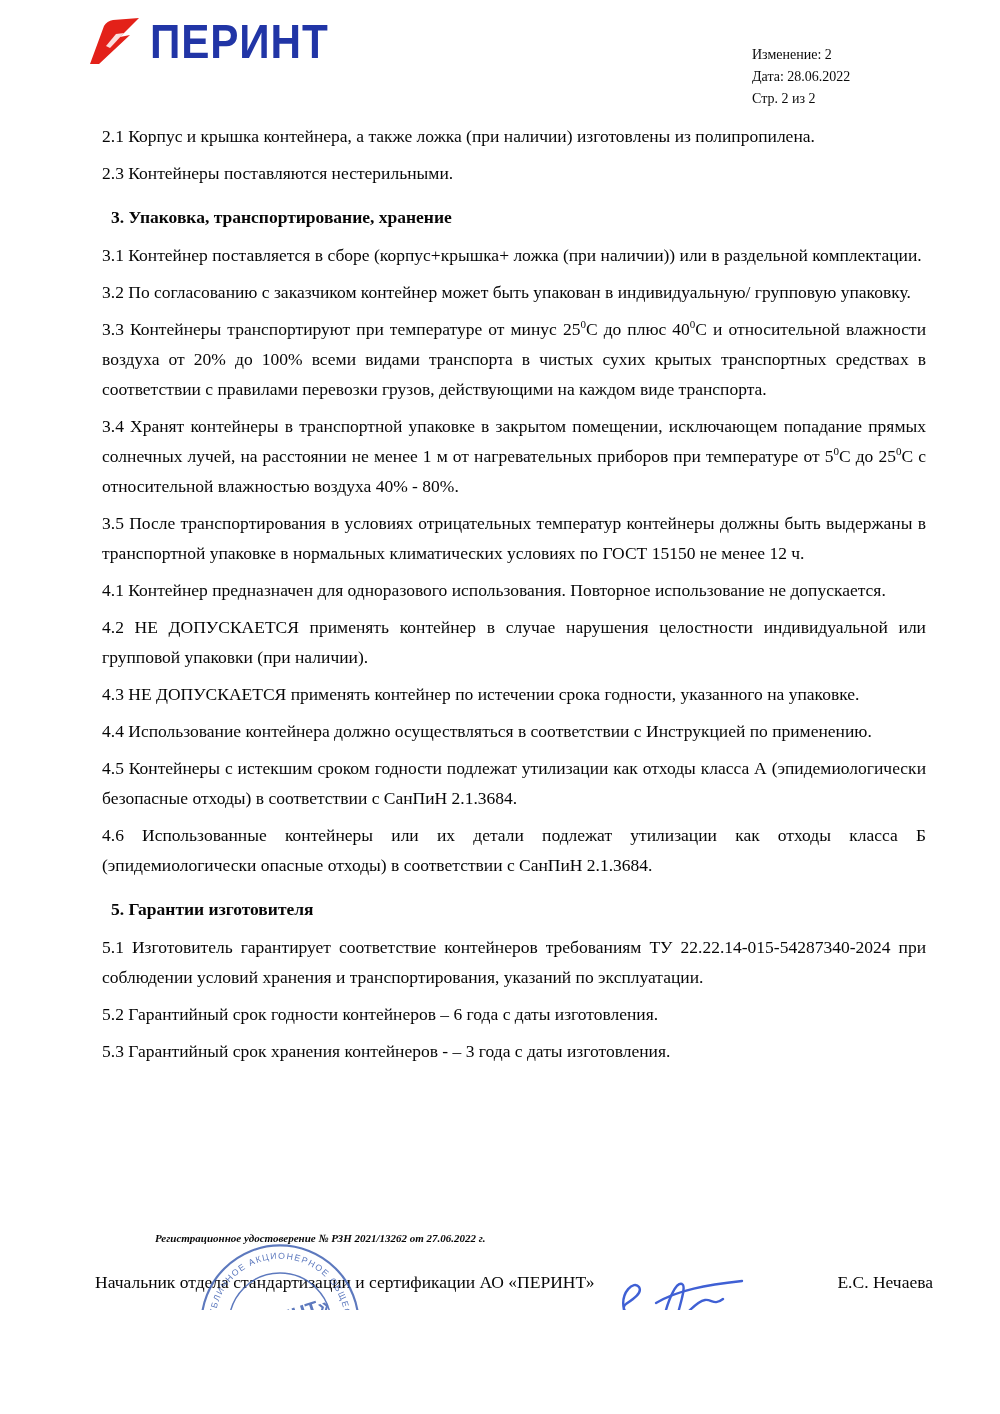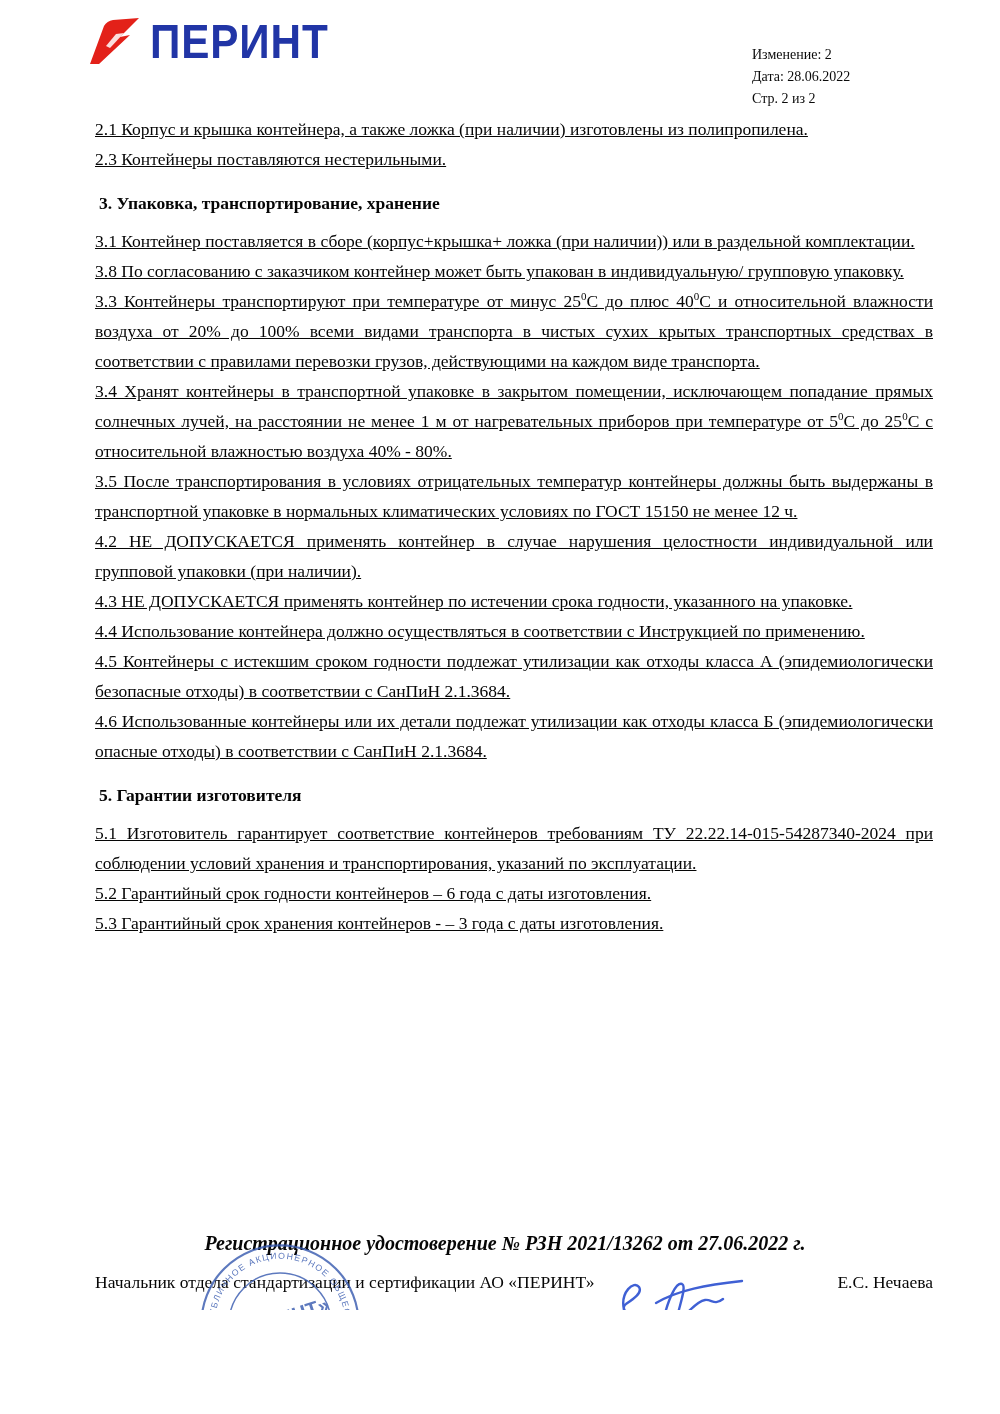--- a/index.html
+++ b/index.html
@@ -14,27 +14,27 @@
   .logo-text {
     font-family:"Liberation Sans","DejaVu Sans",sans-serif; font-weight:700; font-size:48px;
     color:#2135a6; letter-spacing:1px; transform:scaleX(.88); transform-origin:left center; line-height:1;
   }
   .meta { position:absolute; left:752px; top:44px; font-size:14px; line-height:22px; color:#0a0a0a; }
   
   .content {
     position:absolute; left:95px; top:114px; width:838px;
     font-size:17.5px; line-height:30px; text-align:justify;
   }
-  .content p { margin:0;text-decoration:underline; }
-  .sec-heading { font-size:17.5px; font-weight:700; margin:14px 4px 8px; text-align:left; }
+  .content p { margin:7px; }
+  .sec-heading { font-size:17.5px; font-weight:700; margin:14px 16px 8px; text-align:left; }
   sup.deg { font-size:11px; line-height:0; vertical-align:super; }
   
   .reg-line {
     position:absolute; left:155px; top:1232px; width:700px;
-    font-size:20px; font-weight:700; font-style:italic;text-align:center;
+    font-size:11px; font-weight:700; font-style:italic;
   }
   .sign-row {
     position:absolute; left:95px; top:1272px; width:838px; height:60px;
     display:flex; align-items:flex-start; font-size:17.5px;
   }
   .sign-title { flex:0 0 auto; }
   .sign-svg { margin-left:14px; flex:0 0 auto; }
   .sign-name { margin-left:auto; }
   
   .stamp { position:absolute; left:188px; top:1232px; width:184px; height:184px; opacity:.8; pointer-events:none; }
@@ -58,25 +58,26 @@
       <div>Стр. 2 из 2</div>
     </div>
   </header>
 
   <main class="content">
     <p>2.1 Корпус и крышка контейнера, а также ложка (при наличии) изготовлены из полипропилена.</p>
     <p>2.3 Контейнеры поставляются нестерильными.</p>
 
     <h2 class="sec-heading">3. Упаковка, транспортирование, хранение</h2>
     <p>3.1 Контейнер поставляется в сборе (корпус+крышка+ ложка (при наличии)) или в раздельной комплектации.</p>
-    <p>3.8 По согласованию с заказчиком контейнер может быть упакован в индивидуальную/ групповую упаковку.</p>
+    <p>3.2 По согласованию с заказчиком контейнер может быть упакован в индивидуальную/ групповую упаковку.</p>
     <p><span>3.3 Контейнеры транспортируют при температуре от минус 25</span><sup class="deg">0</sup><span>С до плюс 40</span><sup class="deg">0</sup><span>С и относительной влажности воздуха от 20% до 100% всеми  видами  транспорта в  чистых сухих крытых транспортных средствах  в  соответствии с правилами  перевозки  грузов, действующими на каждом  виде  транспорта.</span></p>
     <p><span>3.4 Хранят контейнеры в транспортной упаковке в закрытом помещении, исключающем попадание прямых солнечных лучей, на расстоянии не менее 1 м от нагревательных  приборов при температуре от 5</span><sup class="deg">0</sup><span>С до 25</span><sup class="deg">0</sup><span>С с  относительной  влажностью воздуха  40% - 80%.</span></p>
     <p>3.5 После транспортирования в условиях отрицательных температур контейнеры должны быть выдержаны в транспортной упаковке в нормальных климатических условиях по ГОСТ 15150 не менее 12 ч.</p>
 
+    <p>4.1 Контейнер предназначен для одноразового использования. Повторное использование не допускается.</p>
     <p>4.2 НЕ ДОПУСКАЕТСЯ применять контейнер в случае нарушения целостности индивидуальной или групповой упаковки  (при наличии).</p>
     <p>4.3 НЕ ДОПУСКАЕТСЯ применять контейнер по истечении срока годности, указанного на упаковке.</p>
     <p>4.4 Использование контейнера должно осуществляться в соответствии с Инструкцией по применению.</p>
     <p>4.5 Контейнеры с истекшим сроком годности подлежат утилизации как отходы класса А (эпидемиологически безопасные отходы) в соответствии с  СанПиН 2.1.3684.</p>
     <p>4.6 Использованные контейнеры или их детали подлежат утилизации как отходы класса Б (эпидемиологически опасные отходы) в соответствии с  СанПиН 2.1.3684.</p>
 
     <h2 class="sec-heading">5. Гарантии изготовителя</h2>
     <p>5.1 Изготовитель гарантирует соответствие контейнеров требованиям ТУ 22.22.14-015-54287340-2024  при соблюдении  условий хранения и транспортирования, указаний по эксплуатации.</p>
     <p>5.2 Гарантийный срок годности контейнеров – 6 года с даты изготовления.</p>
     <p>5.3 Гарантийный срок хранения контейнеров - – 3 года с даты изготовления.</p>

